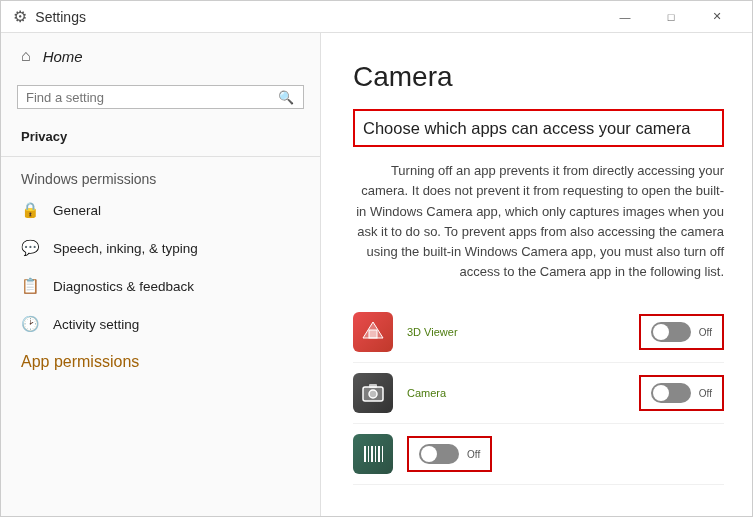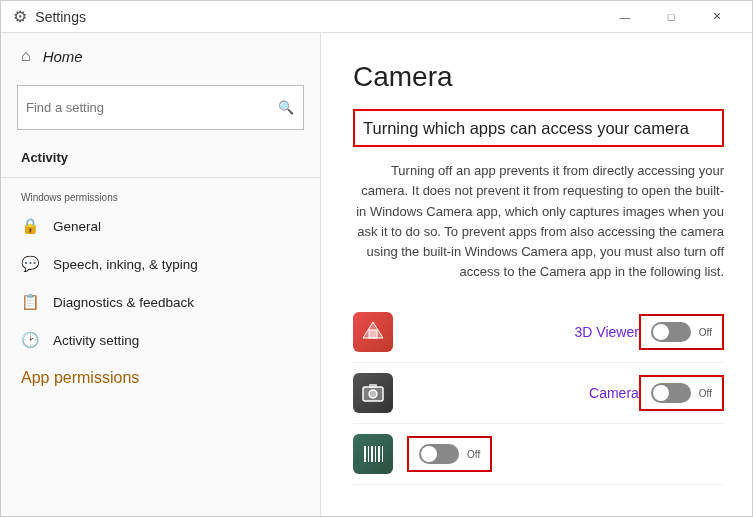--- a/index.html
+++ b/index.html
@@ -85,21 +85,21 @@
       font-style: italic;
     }
     .search-box-wrapper {
       padding: 6px 16px 12px 16px;
     }
     .search-box {
       display: flex;
       align-items: center;
       border: 1px solid #bbb;
       background: #fff;
-      height: 45px;
+      height: 24px;
       padding: 0 8px;
       gap: 6px;
     }
     .search-input {
       flex: 1;
       border: none;
       outline: none;
       font-size: 13px;
       color: #555;
       background: transparent;
@@ -113,21 +113,21 @@
       font-weight: 600;
       color: #222;
       padding: 8px 20px 8px 20px;
     }
     .sidebar-divider {
       height: 1px;
       background: #e0e0e0;
       margin: 4px 0;
     }
     .sidebar-section-label {
-      font-size: 10px;
+      font-size: 14px;
       color: #555;
       padding: 10px 20px 4px 20px;
     }
     .sidebar-item {
       display: flex;
       align-items: center;
       gap: 12px;
       padding: 10px 20px;
       cursor: pointer;
       font-size: 13.5px;
@@ -187,23 +187,22 @@
       margin-right: 14px;
       flex-shrink: 0;
       display: flex;
       align-items: center;
       justify-content: center;
       border-radius: 6px;
       overflow: hidden;
     }
     .app-name {
       flex: 1;
-      font-size: 14px;
-      color: #6d28d9;
-      text-align: right;
+      font-size: 11px;
+      color: #4d7c0f;
     }
     .app-toggle-area {
       display: flex;
       align-items: center;
       gap: 8px;
       border: 2px solid #c00;
       padding: 6px 10px;
     }
     .toggle {
       width: 40px;
@@ -293,21 +292,21 @@
         <span class="home-label">Home</span>
       </div>
 
       <div class="search-box-wrapper">
         <div class="search-box">
           <input class="search-input" type="text" placeholder="Find a setting" style="">
           <span class="search-icon">🔍</span>
         </div>
       </div>
 
-      <div class="sidebar-section-title">Activity</div>
+      <div class="sidebar-section-title">Privacy</div>
       <div class="sidebar-divider"></div>
 
       <div class="sidebar-section-label">Windows permissions</div>
 
       <div class="sidebar-item">
         <span class="sidebar-item-icon">🔒</span>
         <span>General</span>
       </div>
       <div class="sidebar-item">
         <span class="sidebar-item-icon">💬</span>
@@ -324,21 +323,21 @@
 
       <div class="app-permissions-label">App permissions</div>
     </div>
 
     <div class="main-content">
       
       <div class="page-title">Camera</div>
 
       
       <div class="section-heading-box">
-        <div class="section-heading">Turning which apps can access your camera</div>
+        <div class="section-heading">Choose which apps can access your camera</div>
       </div>
 
       
       <div class="description-text">Turning off an app prevents it from directly accessing your camera. It does not prevent it from requesting to open the built-in Windows Camera app, which only captures images when you ask it to do so. To prevent apps from also accessing the camera using the built-in Windows Camera app, you must also turn off access to the Camera app in the following list.</div>
 
       
       <div class="app-list">
 
         <div class="app-row">
           <div class="app-icon-wrapper icon-3dviewer">

